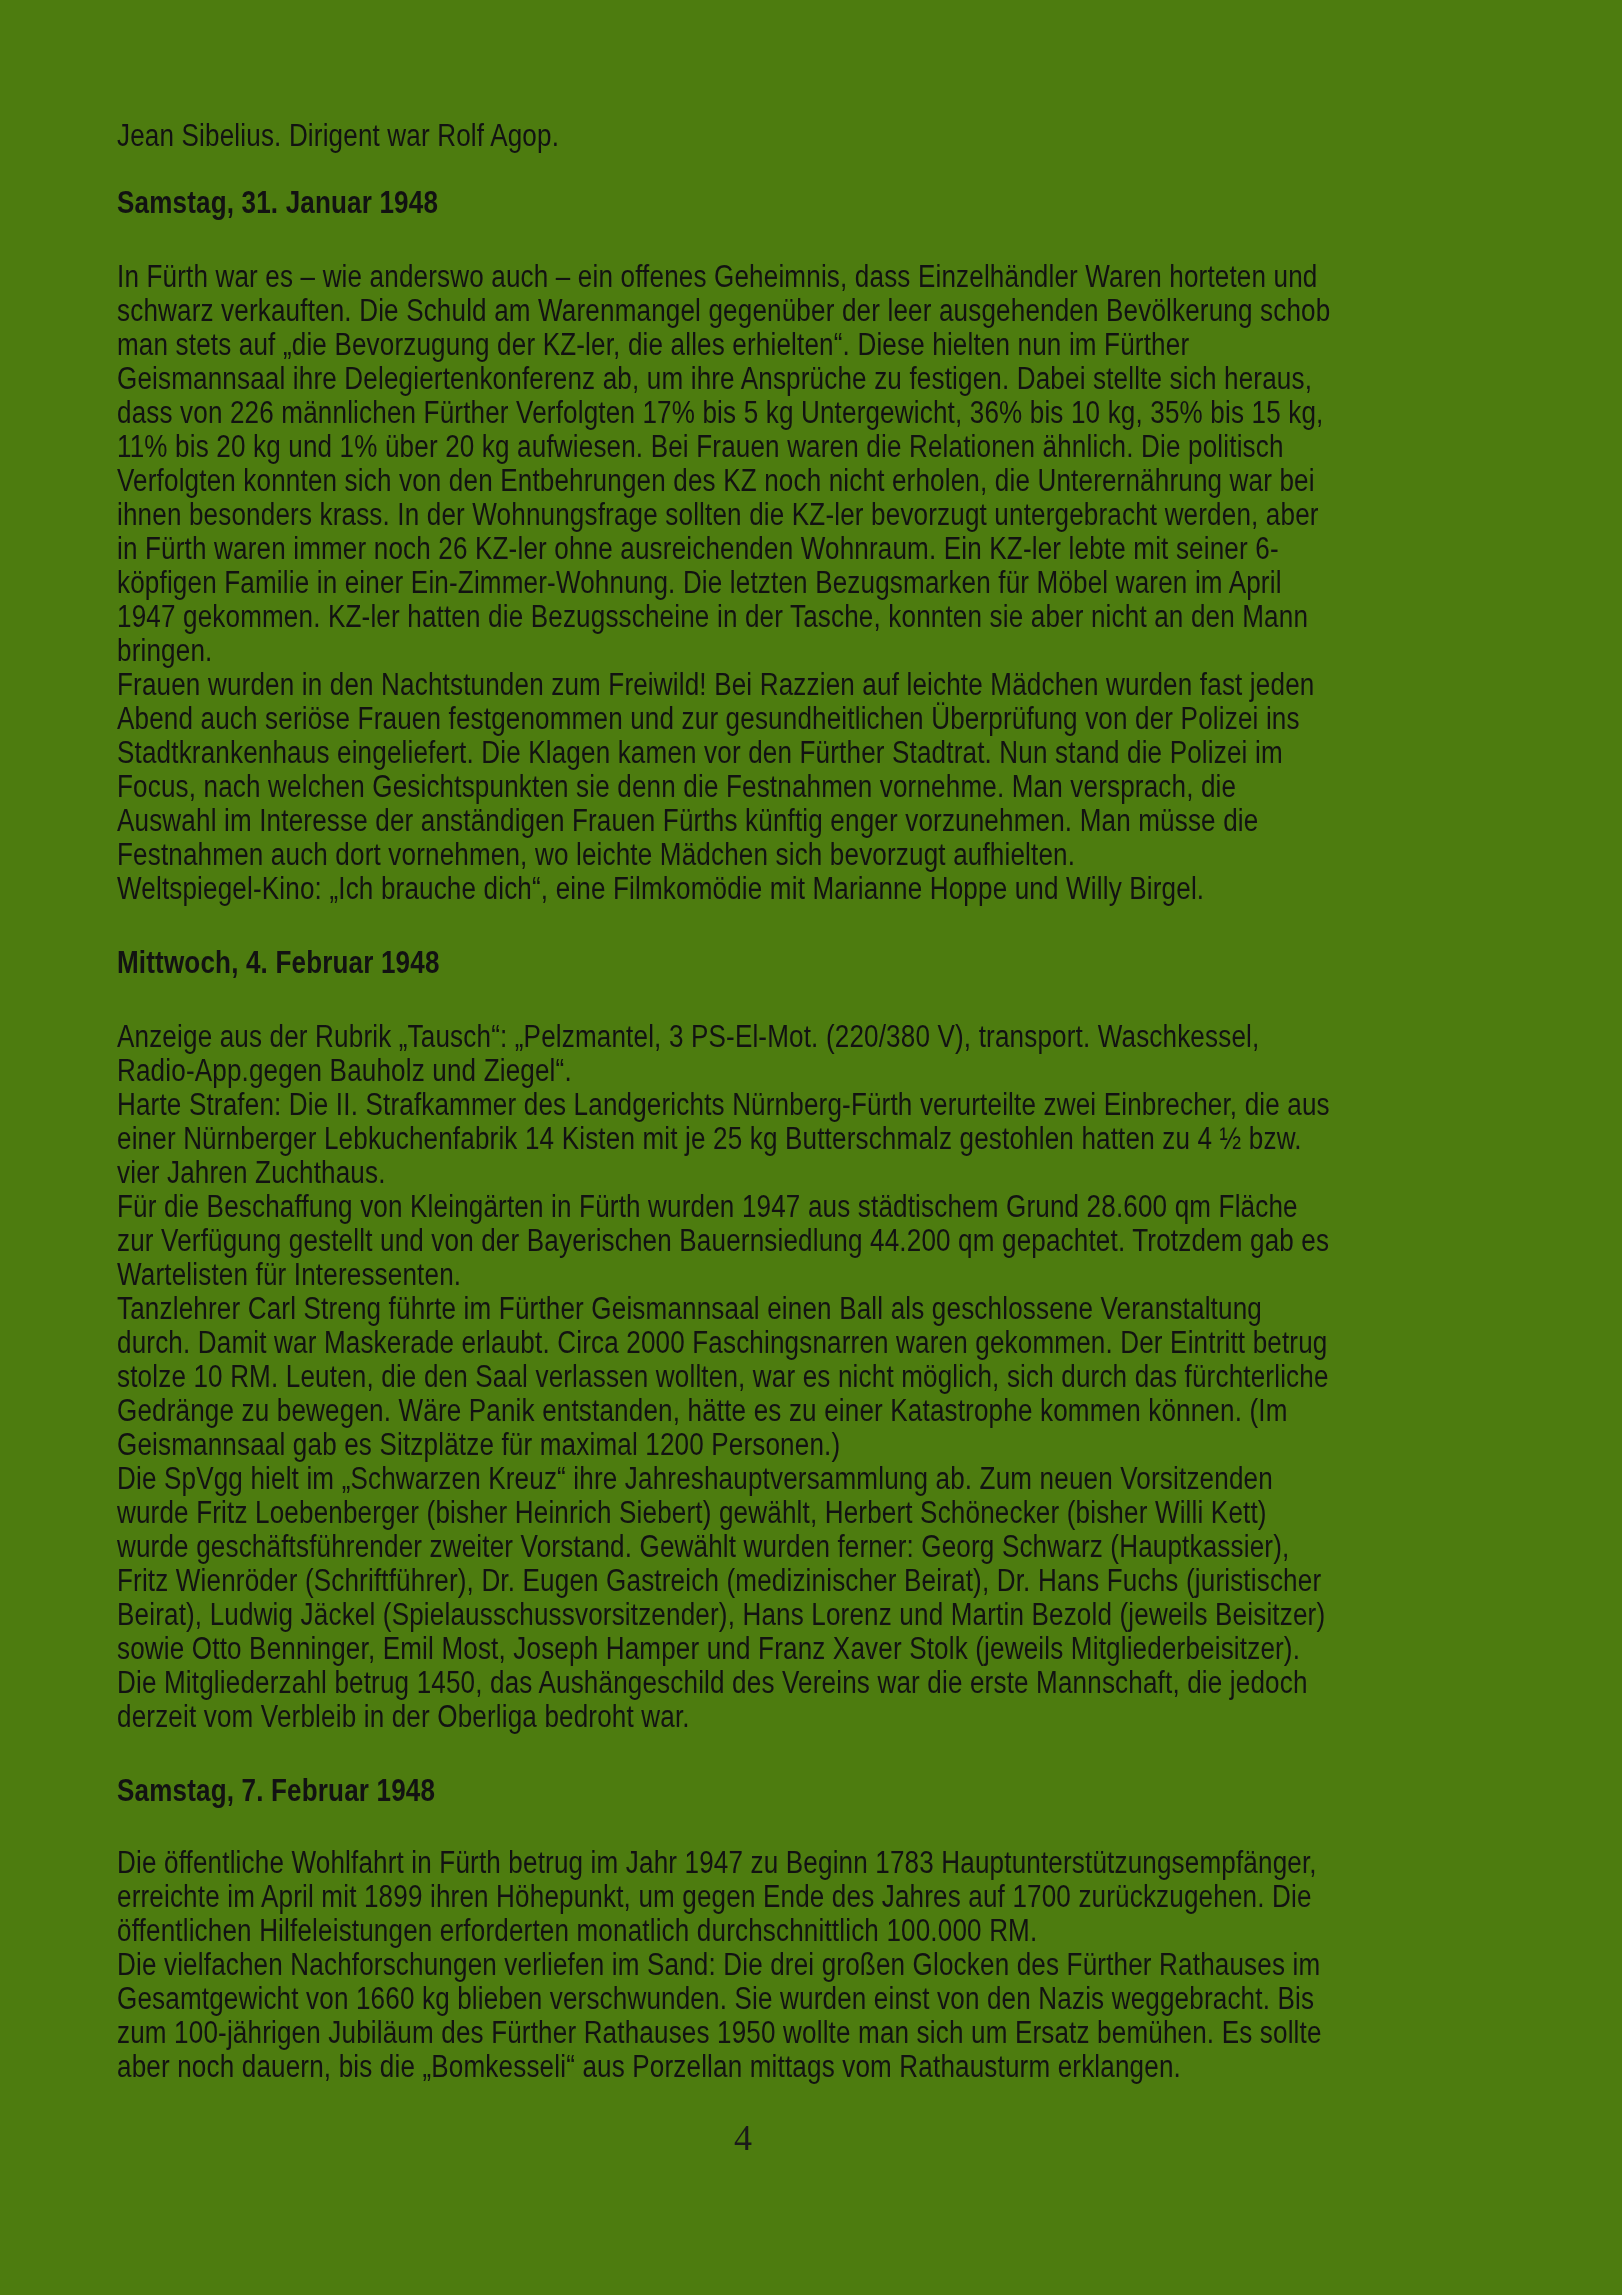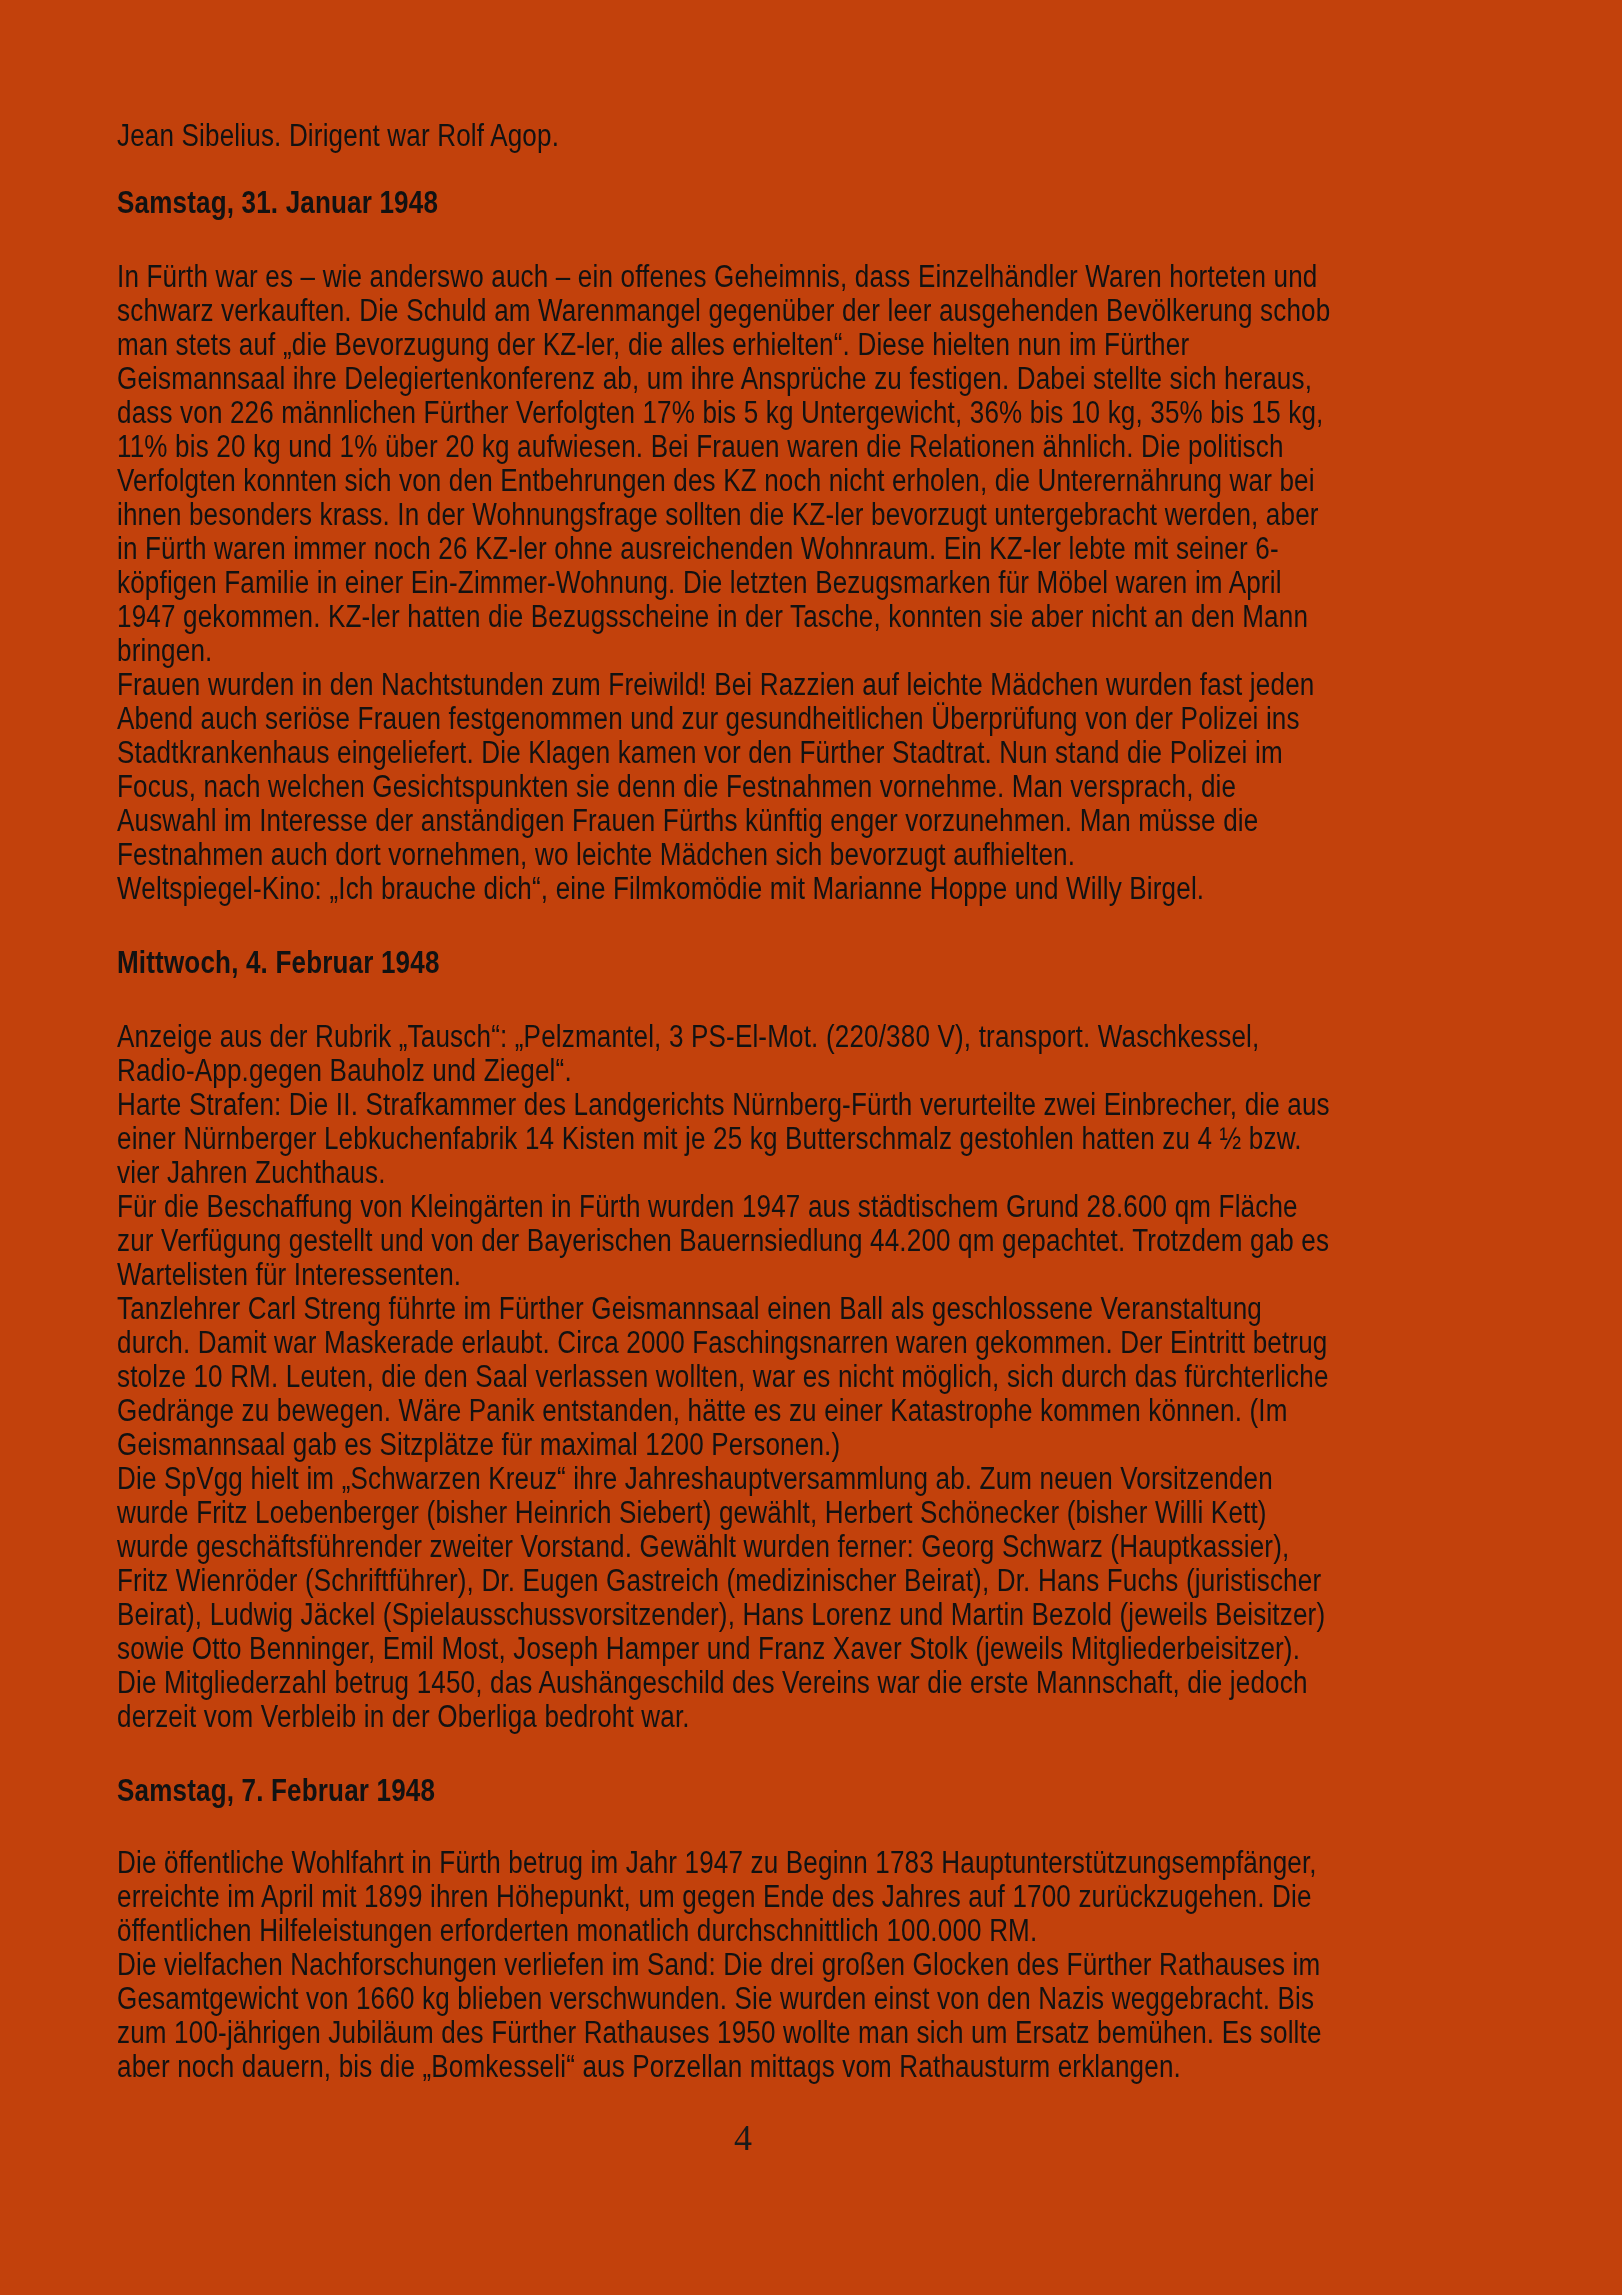--- a/index.html
+++ b/index.html
@@ -2,21 +2,21 @@
 <html lang="de" style="font-size:12.7px"><head>
 <meta charset="utf-8">
 <title>Chronik Fürth 1948 – Seite 4</title>
 <style>
   html, body { margin: 0; padding: 0; background: #888; }
   .page {
     position: relative;
     width: 1623px;
     height: 2295px;
     margin: 0 auto;
-    background: #c2410c;
+    background: #4d7c0f;
     overflow: hidden;
     font-family: "Liberation Sans", "DejaVu Sans", sans-serif;
     color: #121212;
   }
   .content {
     position: absolute;
     left: 117px;
     top: 119px;
     width: 1751px;
     transform: scaleX(0.84);

